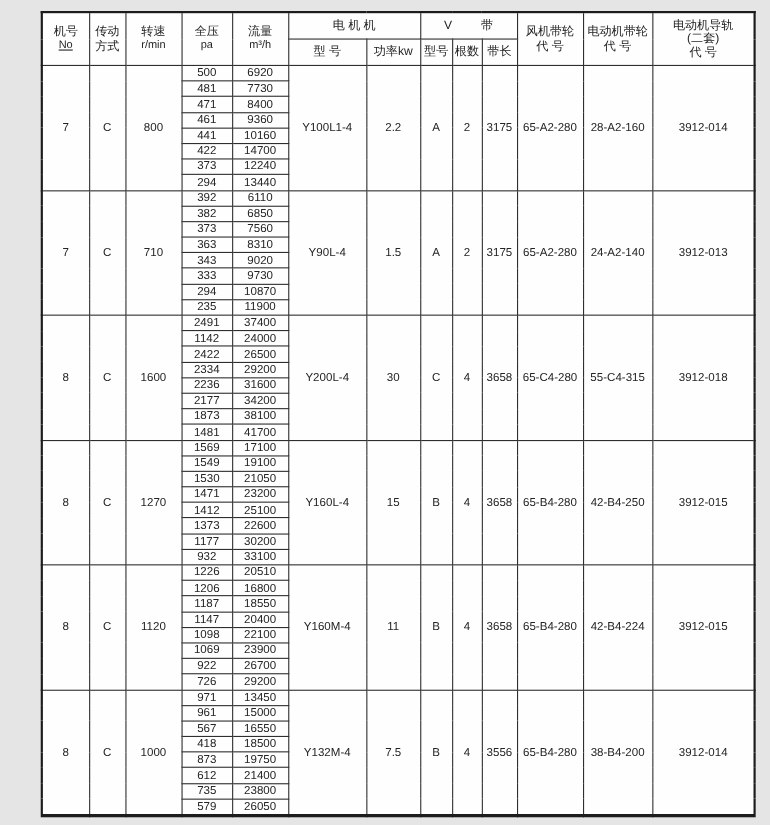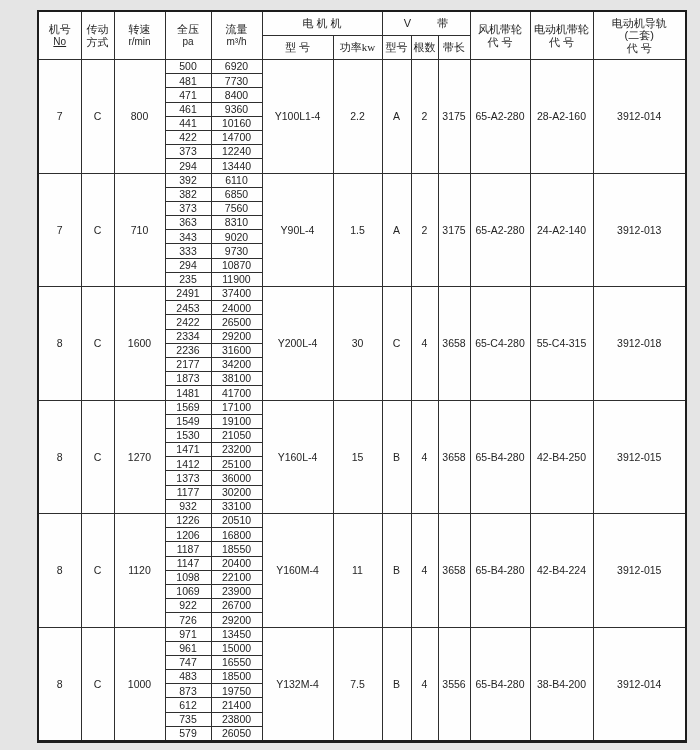--- a/index.html
+++ b/index.html
@@ -34,21 +34,21 @@
     color: #242424;
     overflow: hidden;
     white-space: nowrap;
   }
   .spec-table thead th {
     font-weight: normal;
     font-size: 11px;
     line-height: 1.15;
     height: 23px;
   }
-  .spec-table thead tr.h2 th { height: 23px; font-family: Liberation Serif, serif; }
+  .spec-table thead tr.h2 th { height: 23px; }
   .spec-table tbody td {
     font-size: 10.5px;
     line-height: 1;
     height: 13.2px;
   }
   .hdr-line { display: block; }
   .hdr-sub { font-size: 10px; }
   .underlined { text-decoration: underline; text-underline-offset: 1px; }
   .vbelt-group {
     display: flex;
@@ -225,21 +225,21 @@
           <td rowspan="8">Y200L-4</td>
           <td rowspan="8">30</td>
           <td rowspan="8">C</td>
           <td rowspan="8">4</td>
           <td rowspan="8">3658</td>
           <td rowspan="8">65-C4-280</td>
           <td rowspan="8">55-C4-315</td>
           <td rowspan="8">3912-018</td>
         </tr>
         <tr>
-          <td>2453</td>
+          <td>1142</td>
           <td>24000</td>
         </tr>
         <tr>
           <td>2422</td>
           <td>26500</td>
         </tr>
         <tr>
           <td>2334</td>
           <td>29200</td>
         </tr>
@@ -285,21 +285,21 @@
         <tr>
           <td>1471</td>
           <td>23200</td>
         </tr>
         <tr>
           <td>1412</td>
           <td>25100</td>
         </tr>
         <tr>
           <td>1373</td>
-          <td>36000</td>
+          <td>22600</td>
         </tr>
         <tr>
           <td>1177</td>
           <td>30200</td>
         </tr>
         <tr>
           <td>932</td>
           <td>33100</td>
         </tr>
         <tr>
@@ -358,25 +358,25 @@
           <td rowspan="8">3556</td>
           <td rowspan="8">65-B4-280</td>
           <td rowspan="8">38-B4-200</td>
           <td rowspan="8">3912-014</td>
         </tr>
         <tr>
           <td>961</td>
           <td>15000</td>
         </tr>
         <tr>
-          <td>747</td>
+          <td>567</td>
           <td>16550</td>
         </tr>
         <tr>
-          <td>483</td>
+          <td>418</td>
           <td>18500</td>
         </tr>
         <tr>
           <td>873</td>
           <td>19750</td>
         </tr>
         <tr>
           <td>612</td>
           <td>21400</td>
         </tr>

